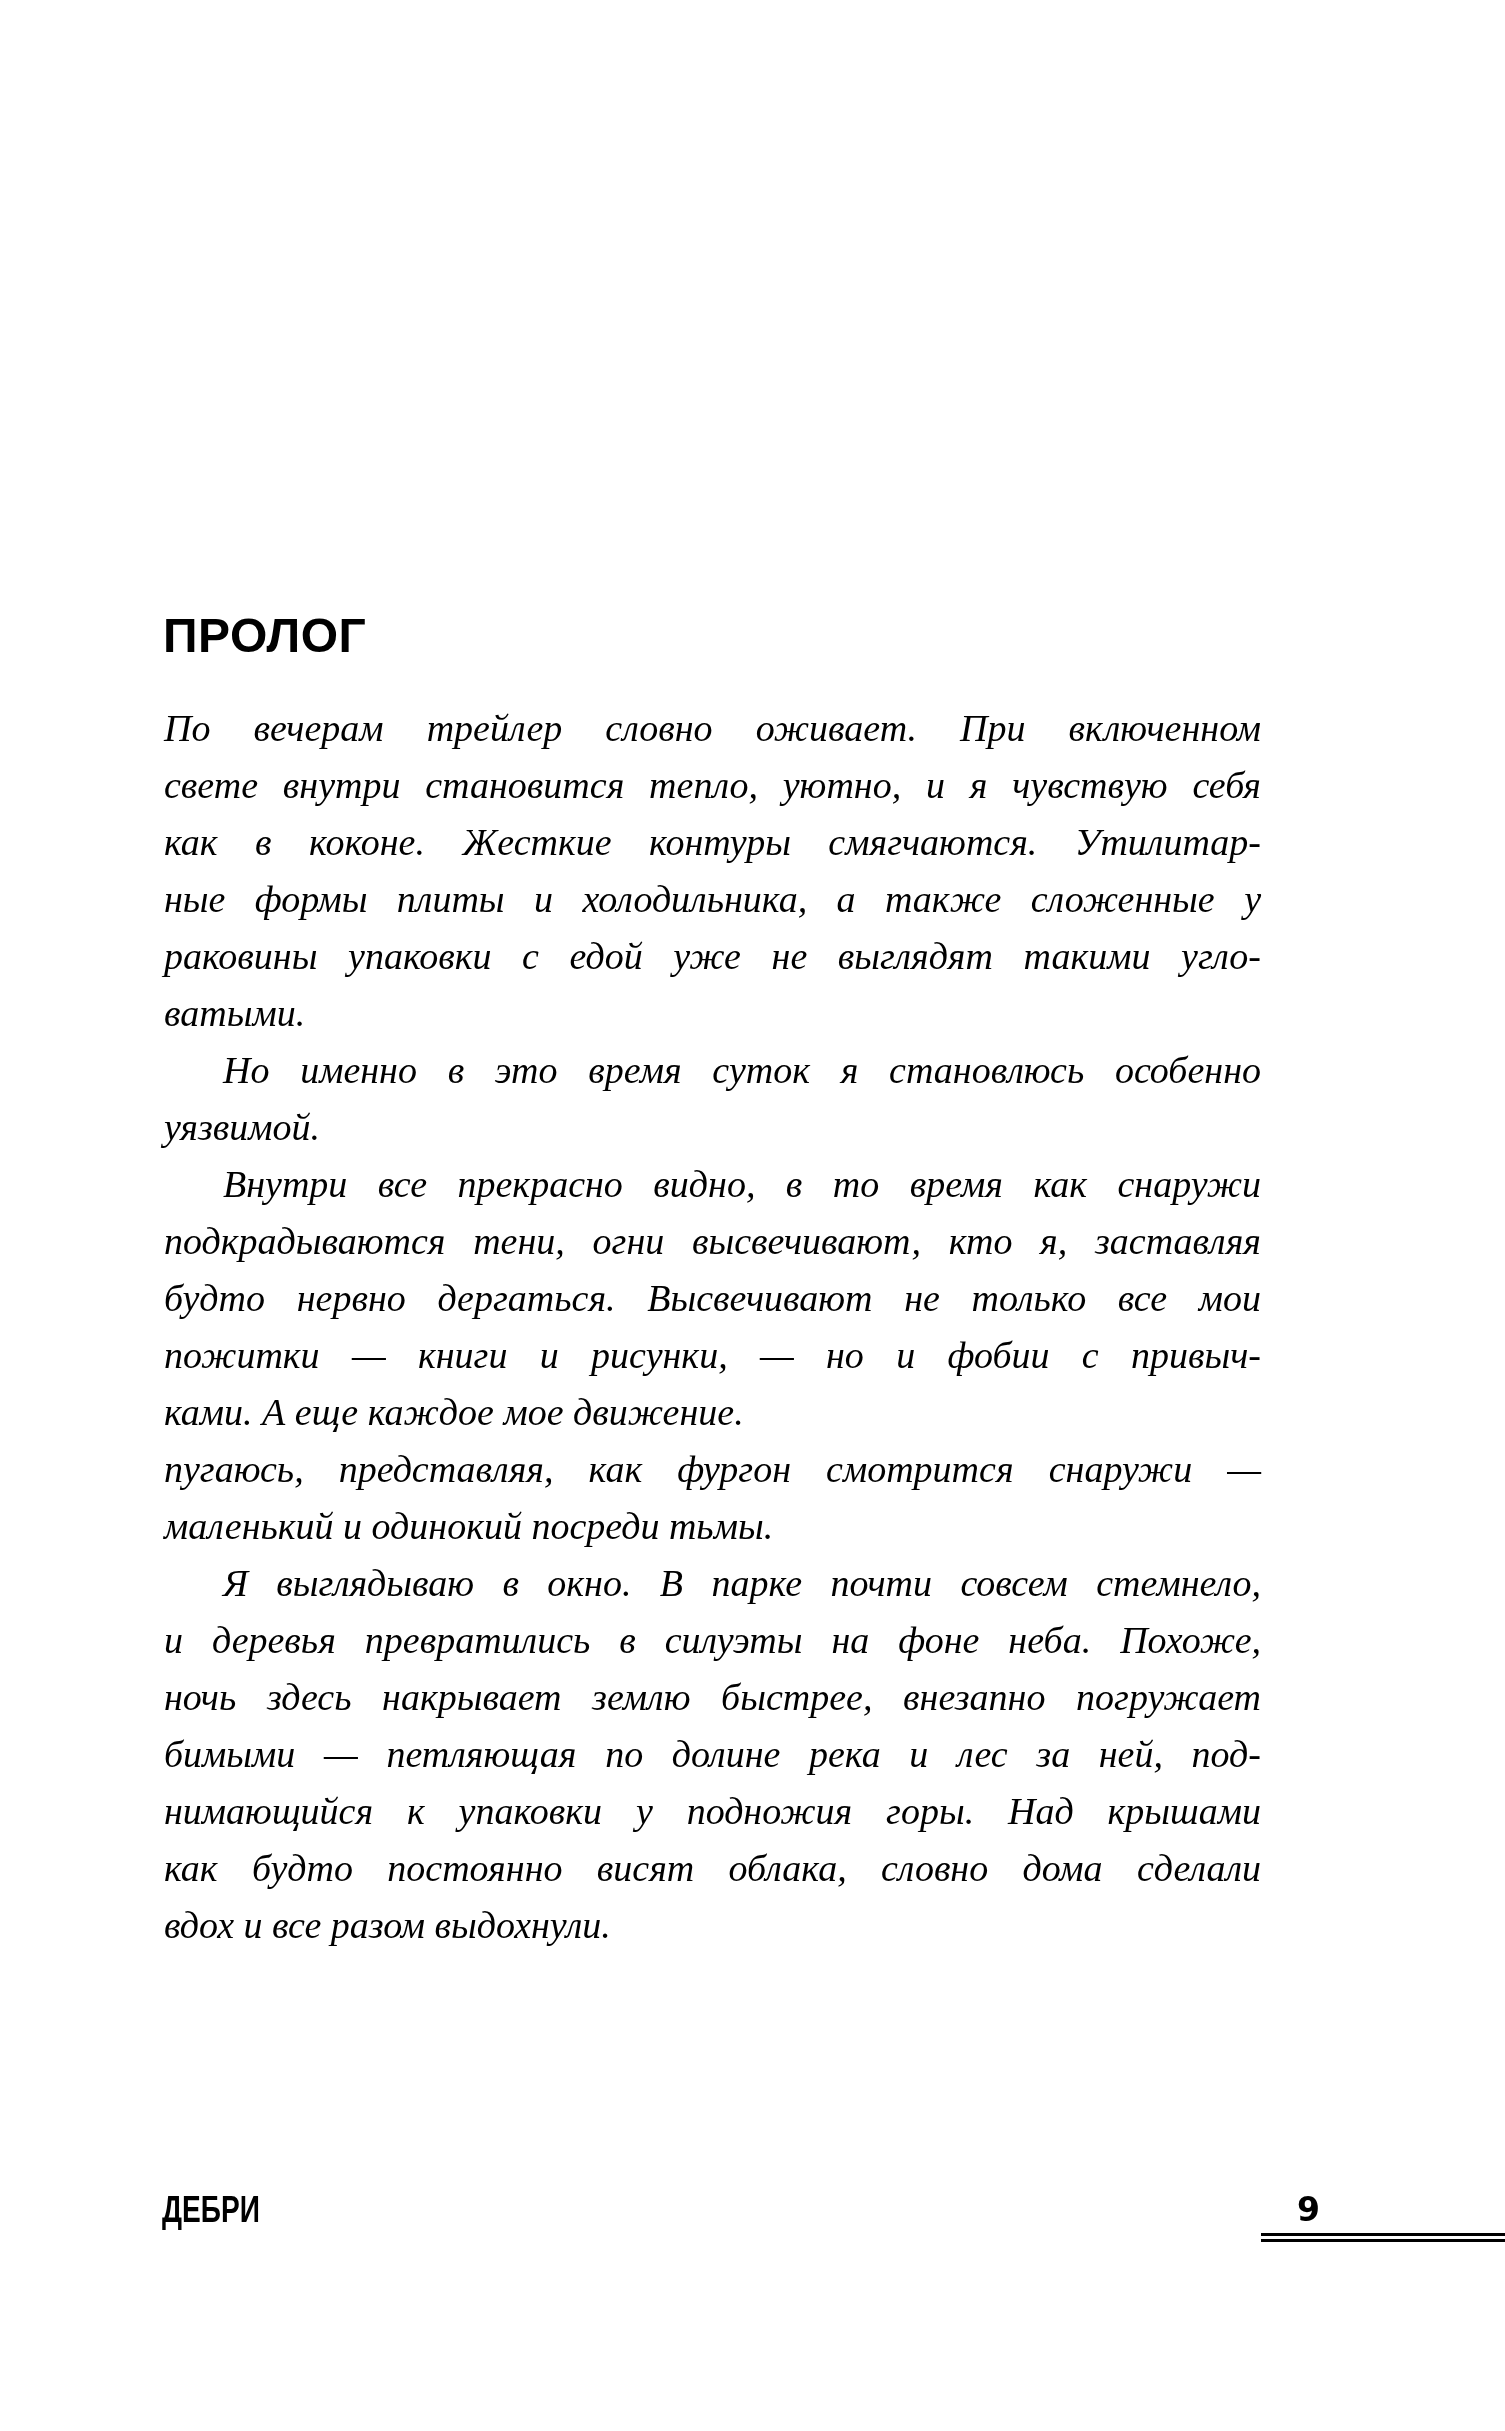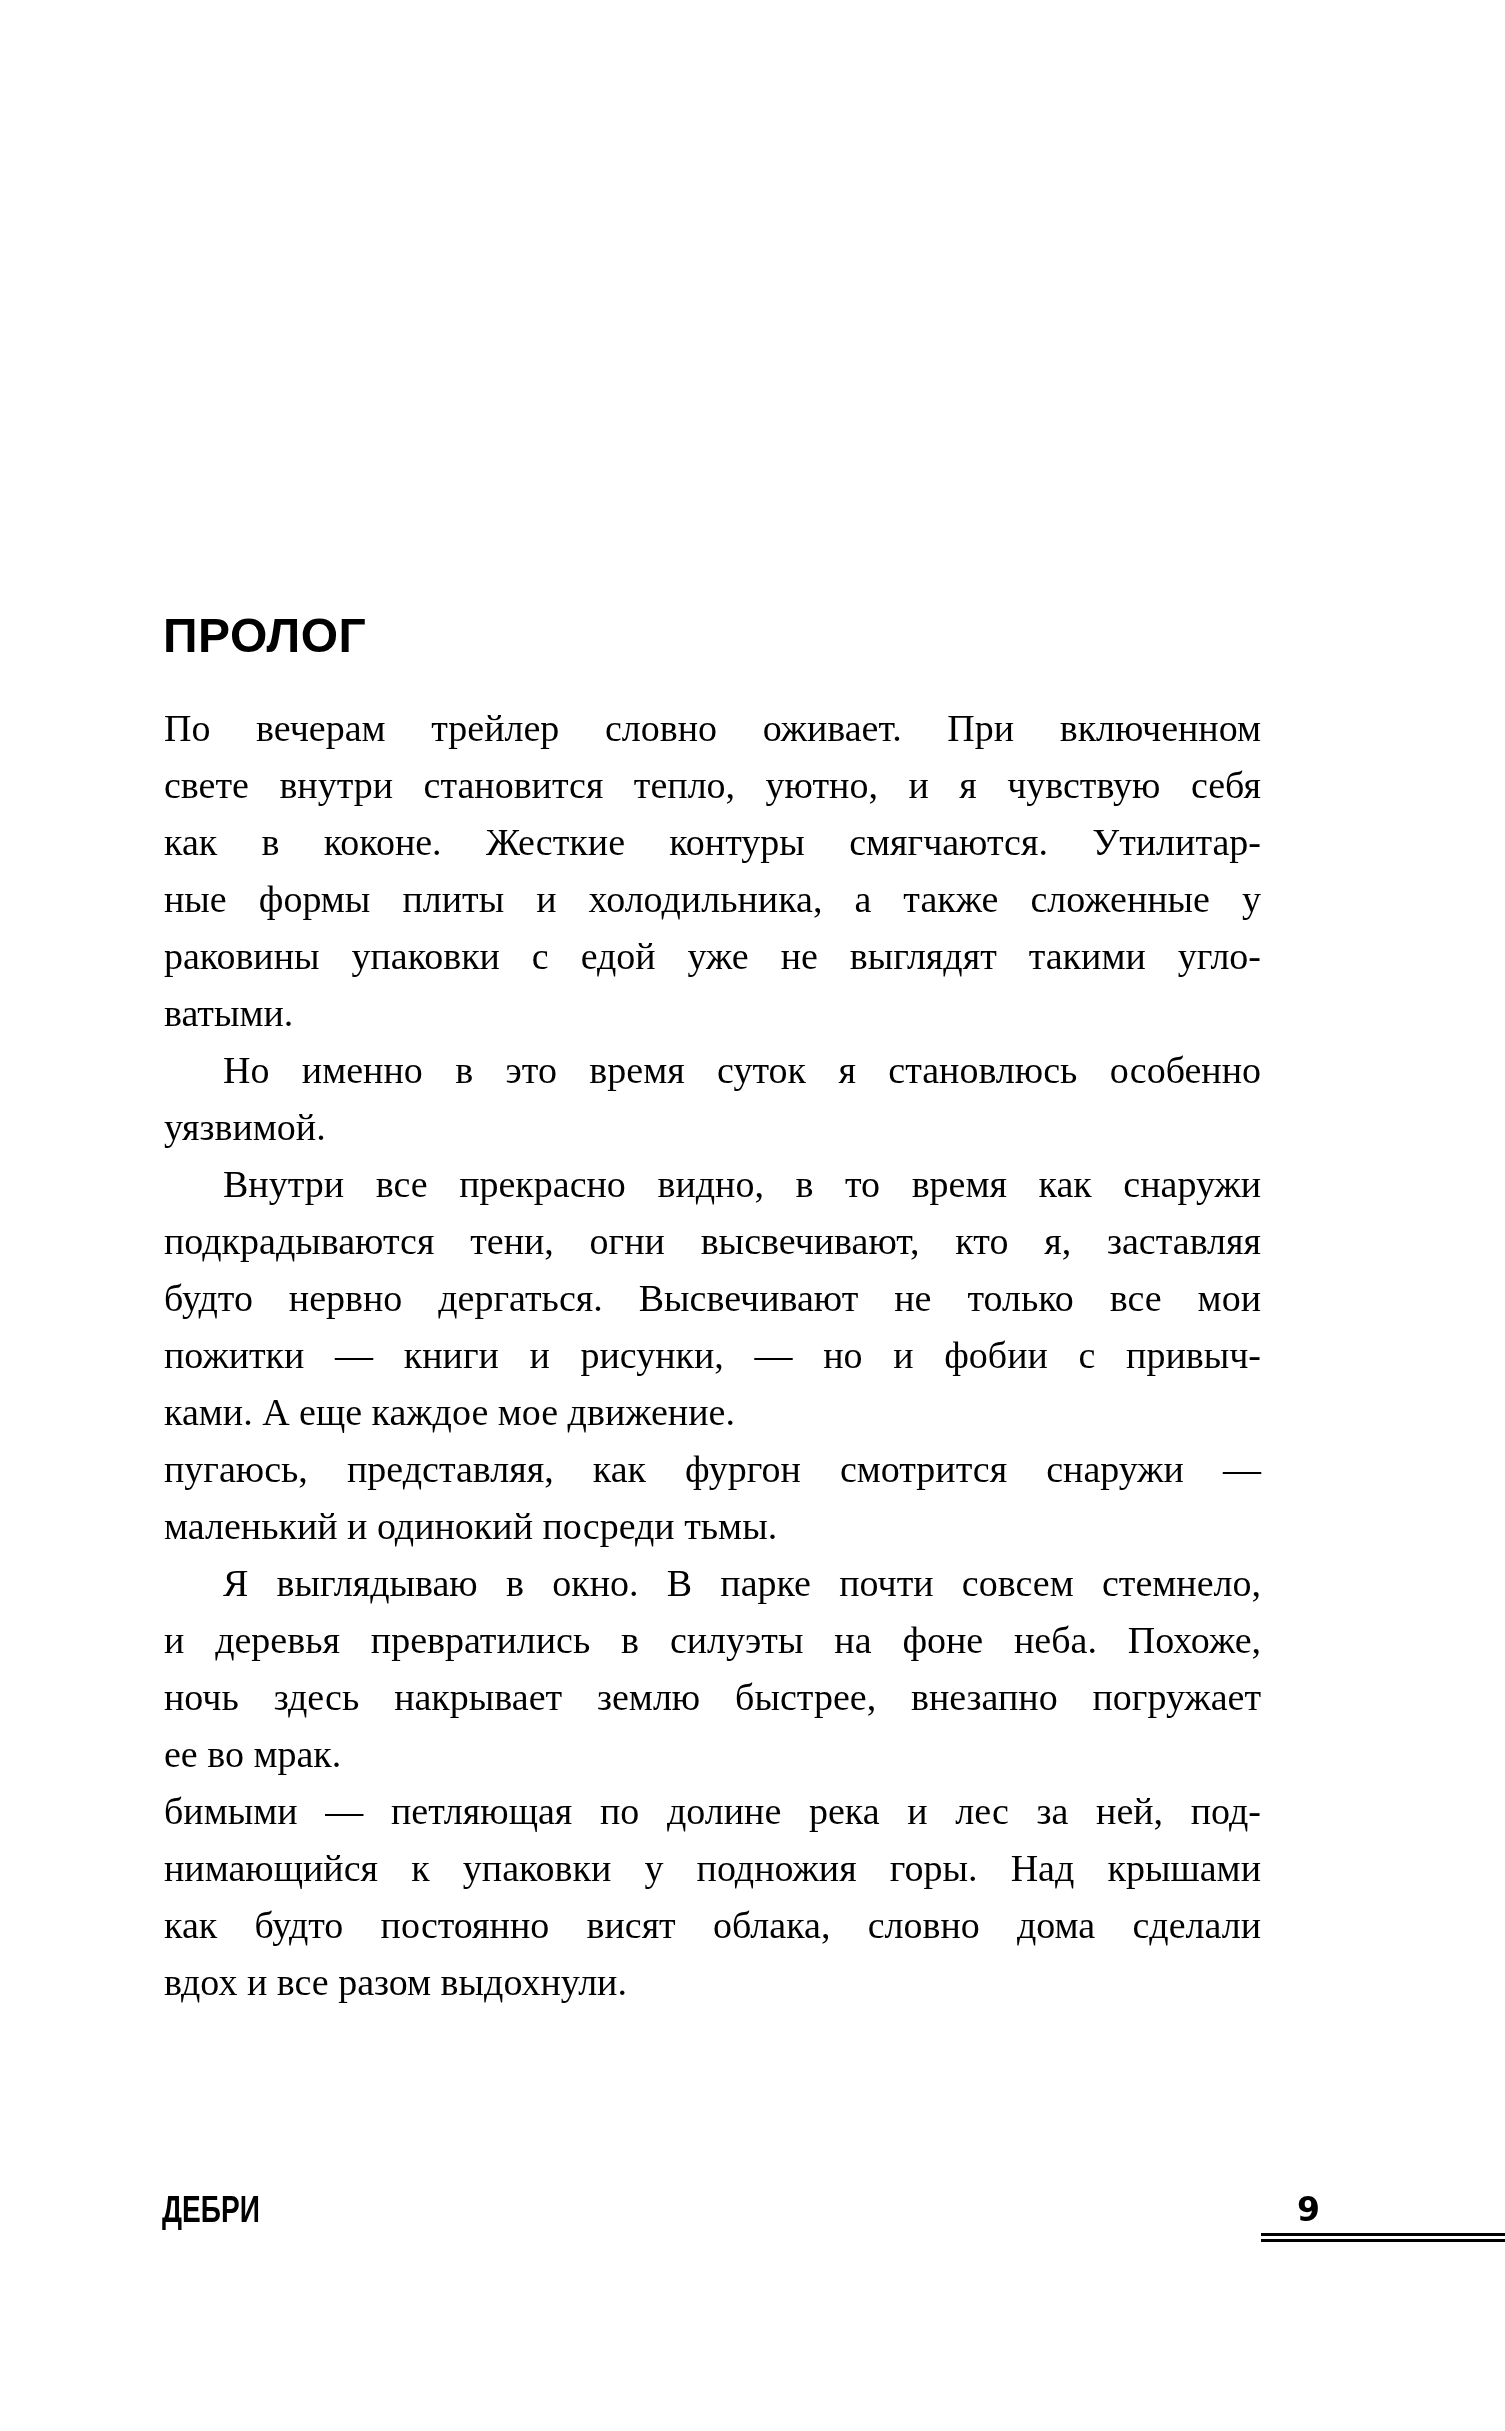--- a/index.html
+++ b/index.html
@@ -43,20 +43,21 @@
       line-height: 57px;
       margin: 0;
     }
     .line {
       display: block;
       height: 57px;
       white-space: nowrap;
       text-align: justify;
       text-align-last: justify;
       overflow: visible;
+      font-style: italic;
     }
     .line.indent {
       padding-left: 59px;
     }
     .line.last {
       text-align: left;
       text-align-last: left;
     }
     .footer-title {
       position: absolute;
@@ -108,21 +109,20 @@
       <span class="line indent">Внутри все прекрасно видно, в то время как снаружи</span>
       <span class="line">подкрадываются тени, огни высвечивают, кто я, заставляя</span>
       <span class="line">будто нервно дергаться. Высвечивают не только все мои</span>
       <span class="line">пожитки — книги и рисунки, — но и фобии с привыч-</span>
       <span class="line last">ками. А еще каждое мое движение.</span>
       <span class="line">пугаюсь, представляя, как фургон смотрится снаружи —</span>
       <span class="line last">маленький и одинокий посреди тьмы.</span>
       <span class="line indent">Я выглядываю в окно. В парке почти совсем стемнело,</span>
       <span class="line">и деревья превратились в силуэты на фоне неба. Похоже,</span>
       <span class="line">ночь здесь накрывает землю быстрее, внезапно погружает</span>
-      <span class="line last">ее во мрак.</span>
       <span class="line">бимыми — петляющая по долине река и лес за ней, под-</span>
       <span class="line">нимающийся к упаковки у подножия горы. Над крышами</span>
       <span class="line">как будто постоянно висят облака, словно дома сделали</span>
       <span class="line last">вдох и все разом выдохнули.</span>
     </div>
 
   <div class="footer-title">ДЕБРИ</div>
 
   <div class="page-number">9</div>
 

